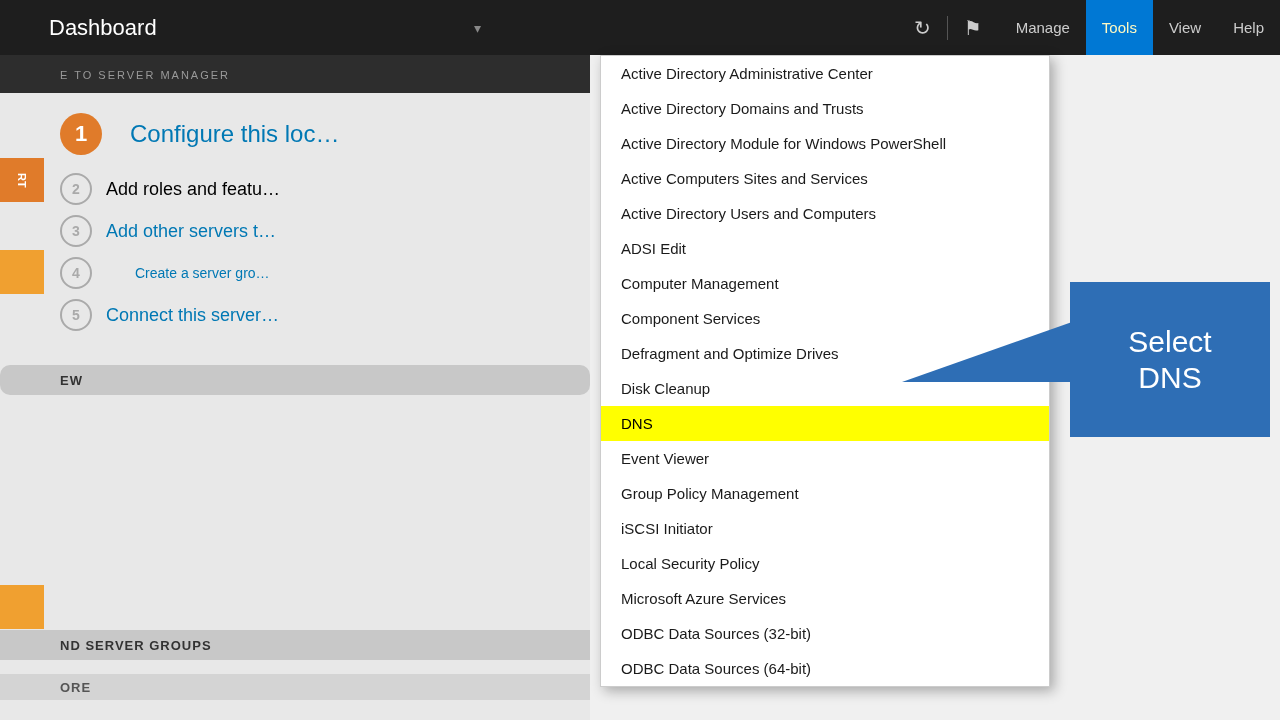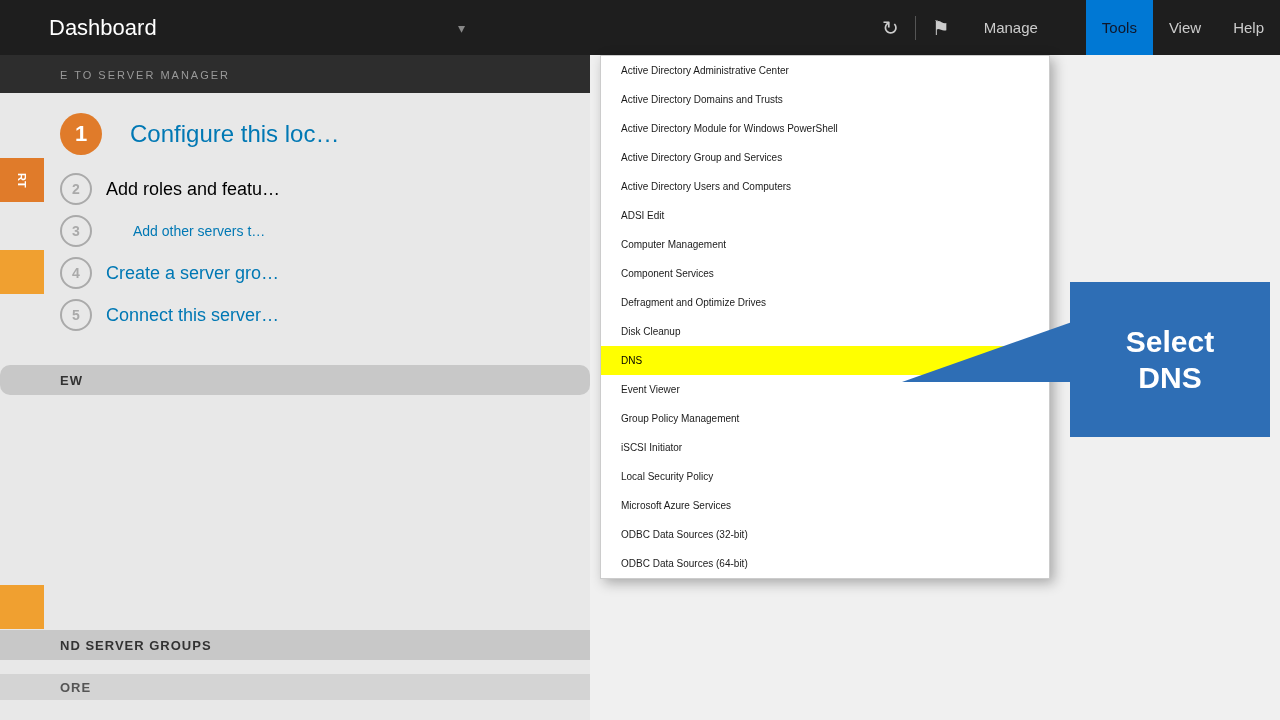--- a/index.html
+++ b/index.html
@@ -66,22 +66,21 @@
       color: #ccc;
       font-size: 15px;
       padding: 6px 16px;
       cursor: pointer;
       height: 55px;
       display: flex;
       align-items: center;
     }
     .menu-item.active {
       background: #0078d4;
-      color: #0f172a;
-      margin-left: 32px;
+      color: #fef9c3;
     }
 
     
     .left-panel {
       position: absolute;
       top: 55px;
       left: 0;
       width: 590px;
       height: 665px;
       background: #e8e8e8;
@@ -132,21 +131,21 @@
       top: 55px;
       left: 600px;
       width: 450px;
       background: white;
       border: 1px solid #ccc;
       box-shadow: 4px 4px 12px rgba(0,0,0,0.3);
       z-index: 100;
     }
     .dropdown-item {
       padding: 9px 20px;
-      font-size: 10px;
+      font-size: 15px;
       color: #1a1a1a;
       cursor: pointer;
       white-space: nowrap;
     }
     .dropdown-item.highlighted {
       background: #ffff00;
       color: #000;
     }
 
     
@@ -158,21 +157,21 @@
       height: 155px;
       background: #2e6eb5;
       display: flex;
       align-items: center;
       justify-content: center;
       z-index: 200;
     }
     .callout-text {
       color: white;
       font-size: 30px;
-      font-weight: 700;
+      font-weight: 400;
       text-align: center;
       line-height: 1.2;
     }
     
     .callout-arrow {
       position: absolute;
       top: 322px;
       right: 208px;
       width: 0;
       height: 0;
@@ -227,26 +226,26 @@
 
   <div style="background:#e8e8e8; padding: 12px 24px 12px 60px;">
 
     <div style="display:flex; align-items:center; gap:14px; margin-bottom:10px;">
       <div class="step-circle">2</div>
       <span style="font-size:18px; color:#000000; font-weight:300;">Add roles and featu…</span>
     </div>
 
     <div style="display:flex; align-items:center; gap:14px; margin-bottom:10px;">
       <div class="step-circle">3</div>
-      <span style="font-size:14px; color:#0078b4; font-weight:300;margin-left:27px;">Add other servers t…</span>
+      <span style="font-size:18px; color:#0078b4; font-weight:300;">Add other servers t…</span>
     </div>
 
     <div style="display:flex; align-items:center; gap:14px; margin-bottom:10px;">
       <div class="step-circle">4</div>
-      <span style="font-size:18px; color:#0078b4; font-weight:300;">Create a server gro…</span>
+      <span style="font-size:14px; color:#0078b4; font-weight:300;margin-left:29px;">Create a server gro…</span>
     </div>
 
     <div style="display:flex; align-items:center; gap:14px;">
       <div class="step-circle">5</div>
       <span style="font-size:18px; color:#0078b4; font-weight:300;">Connect this server…</span>
     </div>
   </div>
 
   <div style="position:absolute; top:310px; left:0; width:590px; background:#c8c8c8; padding:6px 24px 6px 60px;border-radius:10px;">
     <span style="font-size:13px; font-weight:bold; letter-spacing:1px; color:#333;">EW</span>
@@ -263,21 +262,21 @@
   <div style="position:absolute; bottom:20px; left:0; width:676px; background:#d4d4d4; padding:4px 24px 4px 60px;">
     <span style="font-size:13px; font-weight:bold; letter-spacing:1px; color:#555;">ORE</span>
   </div>
 
 </div>
 
 <div class="dropdown-menu" id="dropdown-menu">
 <div class="dropdown-item">Active Directory Administrative Center</div>
     <div class="dropdown-item">Active Directory Domains and Trusts</div>
     <div class="dropdown-item">Active Directory Module for Windows PowerShell</div>
-    <div class="dropdown-item">Active Directory Group and Services</div>
+    <div class="dropdown-item">Active Computers Sites and Services</div>
     <div class="dropdown-item">Active Directory Users and Computers</div>
     <div class="dropdown-item">ADSI Edit</div>
     <div class="dropdown-item">Computer Management</div>
     <div class="dropdown-item">Component Services</div>
     <div class="dropdown-item">Defragment and Optimize Drives</div>
     <div class="dropdown-item">Disk Cleanup</div>
     <div class="dropdown-item highlighted">DNS</div>
     <div class="dropdown-item">Event Viewer</div>
     <div class="dropdown-item">Group Policy Management</div>
     <div class="dropdown-item">iSCSI Initiator</div>

